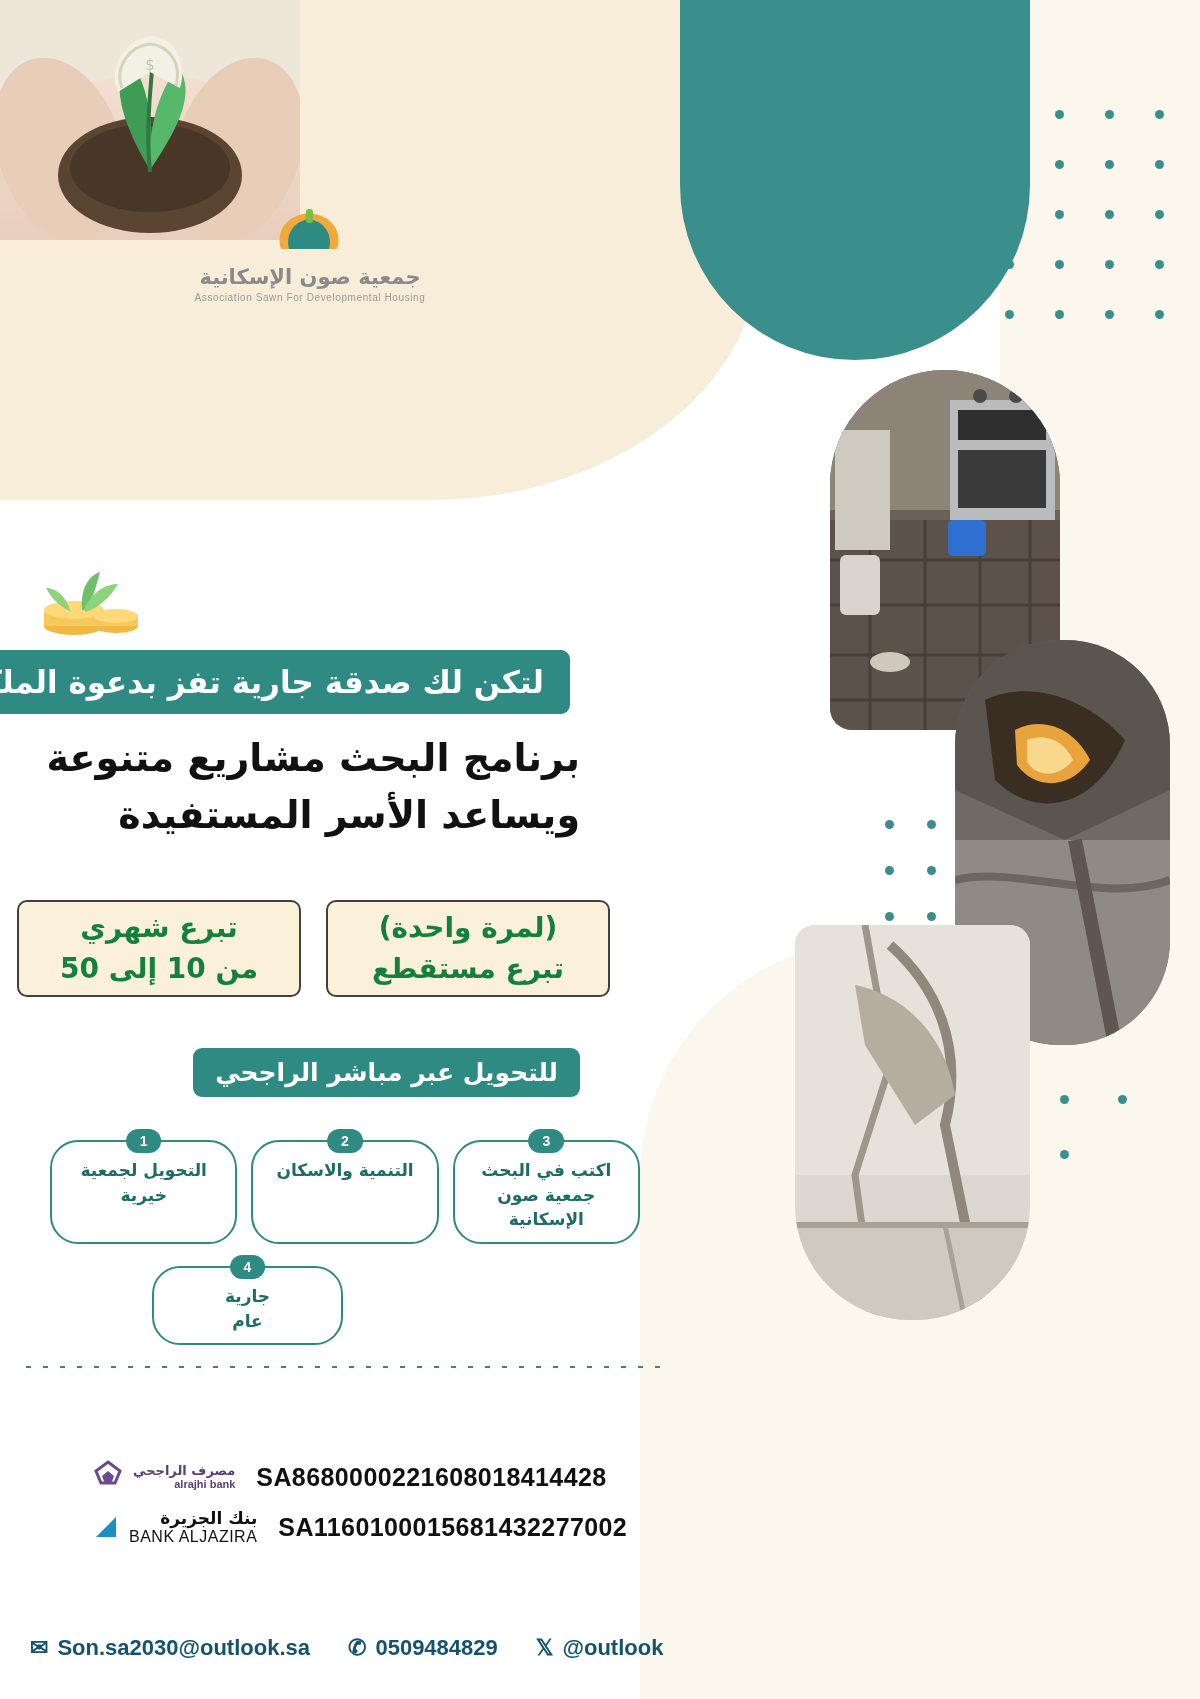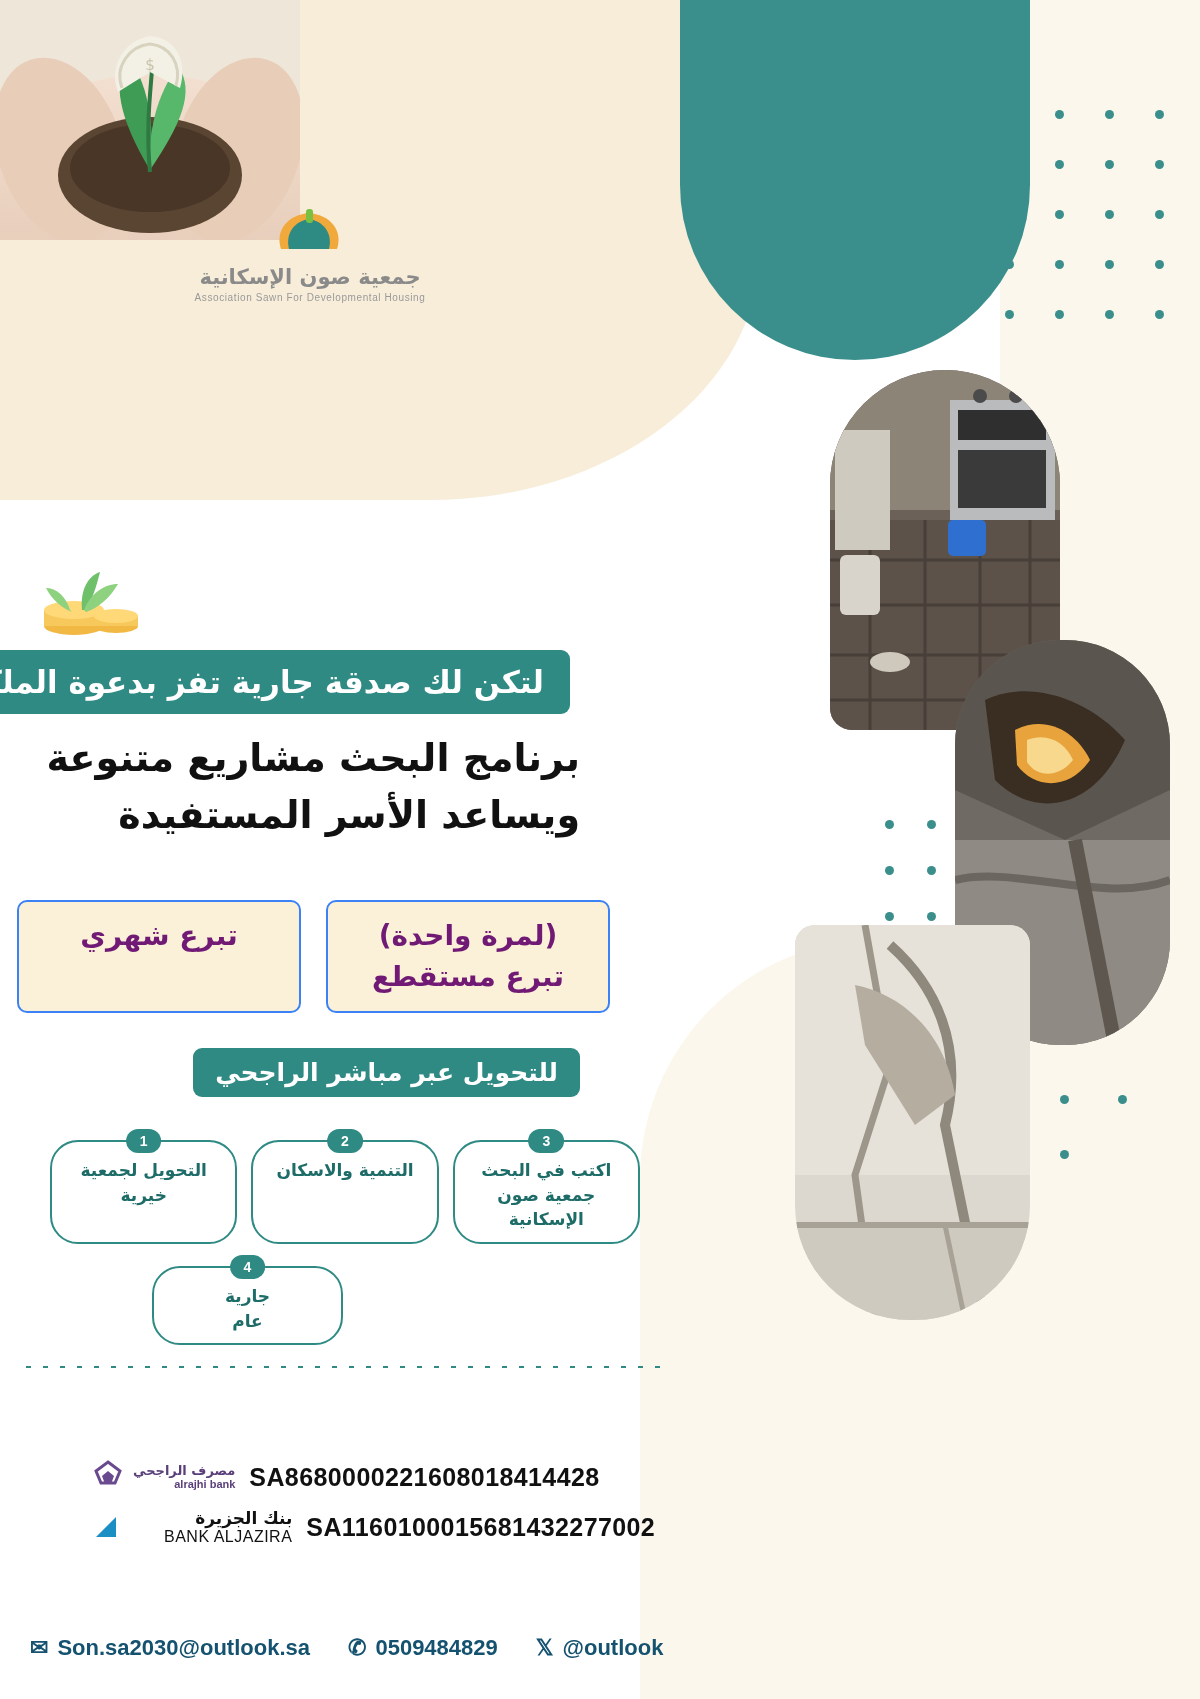--- a/index.html
+++ b/index.html
@@ -104,23 +104,23 @@
     position:absolute;right:620px;top:730px;width:560px;z-index:7;
     color:#111;font-size:38px;font-weight:bold;line-height:1.5;
     text-align:right;
   }
   
   .opt-row{
     position:absolute;top:900px;right:590px;z-index:7;
     display:flex;flex-direction:row;gap:25px;
   }
   .opt{
-    background:#fbf1d8;border:2px solid #3b82f6;border-radius:10px;
-    width:260px;padding:14px 10px;text-align:center;
-    color:#701a75;font-size:28px;font-weight:bold;line-height:1.45;
+    background:#fbf1d8;border:2px solid #404040;border-radius:10px;
+    width:260px;padding:6px 10px;text-align:center;
+    color:#15803d;font-size:28px;font-weight:bold;line-height:1.45;
   }
   
   .transfer-head{
     position:absolute;top:1048px;right:620px;z-index:7;
     background:#2f8a84;color:#fff;border-radius:9px;
     padding:10px 22px;font-size:25px;font-weight:bold;white-space:nowrap;
   }
   
   .steps{
     position:absolute;top:1140px;right:560px;z-index:7;
@@ -144,31 +144,31 @@
   .steps-row2 .step{width:175px;margin-right:195px;}
   
   .divider{
     position:absolute;left:20px;top:1362px;width:650px;height:10px;z-index:7;
     background-image:radial-gradient(#2f8a84 2.2px, transparent 2.4px);
     background-size:17px 10px;
   }
   
   .footer{position:absolute;left:0;bottom:0;width:760px;height:300px;z-index:8;}
   .bank-row{
-    position:absolute;display:flex;align-items:center;gap:14px;direction:ltr;
+    position:absolute;display:flex;align-items:center;gap:21px;direction:ltr;
   }
   .bank-row .iban{
     font-family:"Liberation Sans", sans-serif;
     font-size:25px;font-weight:bold;color:#111;letter-spacing:.4px;
   }
   .bank-logo{display:flex;align-items:center;gap:7px;direction:rtl;}
   .bank-logo .bl-txt{text-align:right;line-height:1.1;}
   .bank-logo .bl-ar{font-size:13px;font-weight:bold;color:#5a3f7a;}
   .bank-logo .bl-en{font-size:11px;font-weight:bold;color:#5a3f7a;
-    font-family:"Liberation Sans", sans-serif;direction:ltr;margin-left:35px;}
+    font-family:"Liberation Sans", sans-serif;direction:ltr;}
   .bank-logo2 .bl-ar{font-size:17px;font-weight:bold;color:#111;}
   .bank-logo2 .bl-en{font-size:16px;font-weight:normal;color:#111;letter-spacing:.5px;}
   .contact-row{
     position:absolute;left:30px;bottom:38px;width:720px;
     display:flex;flex-direction:row;align-items:center;gap:38px;direction:ltr;
   }
   .contact{
     display:flex;align-items:center;gap:9px;
     font-family:"Liberation Sans", sans-serif;
     font-size:22px;font-weight:bold;color:#14526f;
@@ -302,20 +302,21 @@
   <div class="band">لتكن لك صدقة جارية تفز بدعوة الملكين</div>
   <div class="subtitle">برنامج البحث مشاريع متنوعة ويساعد الأسر المستفيدة</div>
 
   <div class="opt-row">
     <div class="opt">
       <div>(لمرة واحدة)</div>
       <div>تبرع مستقطع</div>
     </div>
     <div class="opt">
       <div>تبرع شهري</div>
+      <div>من 10 إلى 50</div>
     </div>
   </div>
 
   <div class="transfer-head">للتحويل عبر مباشر الراجحي</div>
 
   <div class="steps">
     <div class="steps-row">
       <div class="step">
         <span class="num">3</span>
         <div>اكتب في البحث</div>

